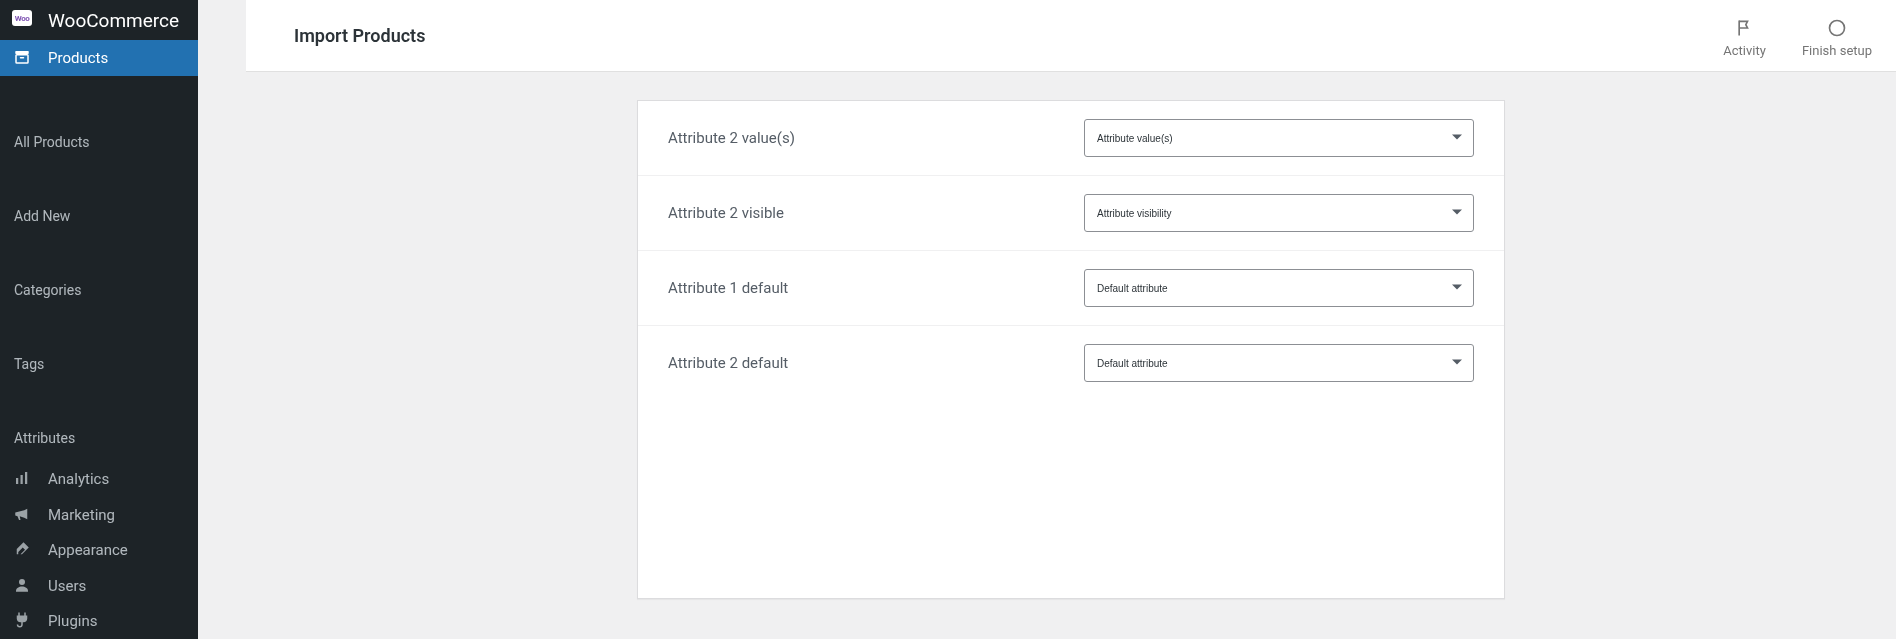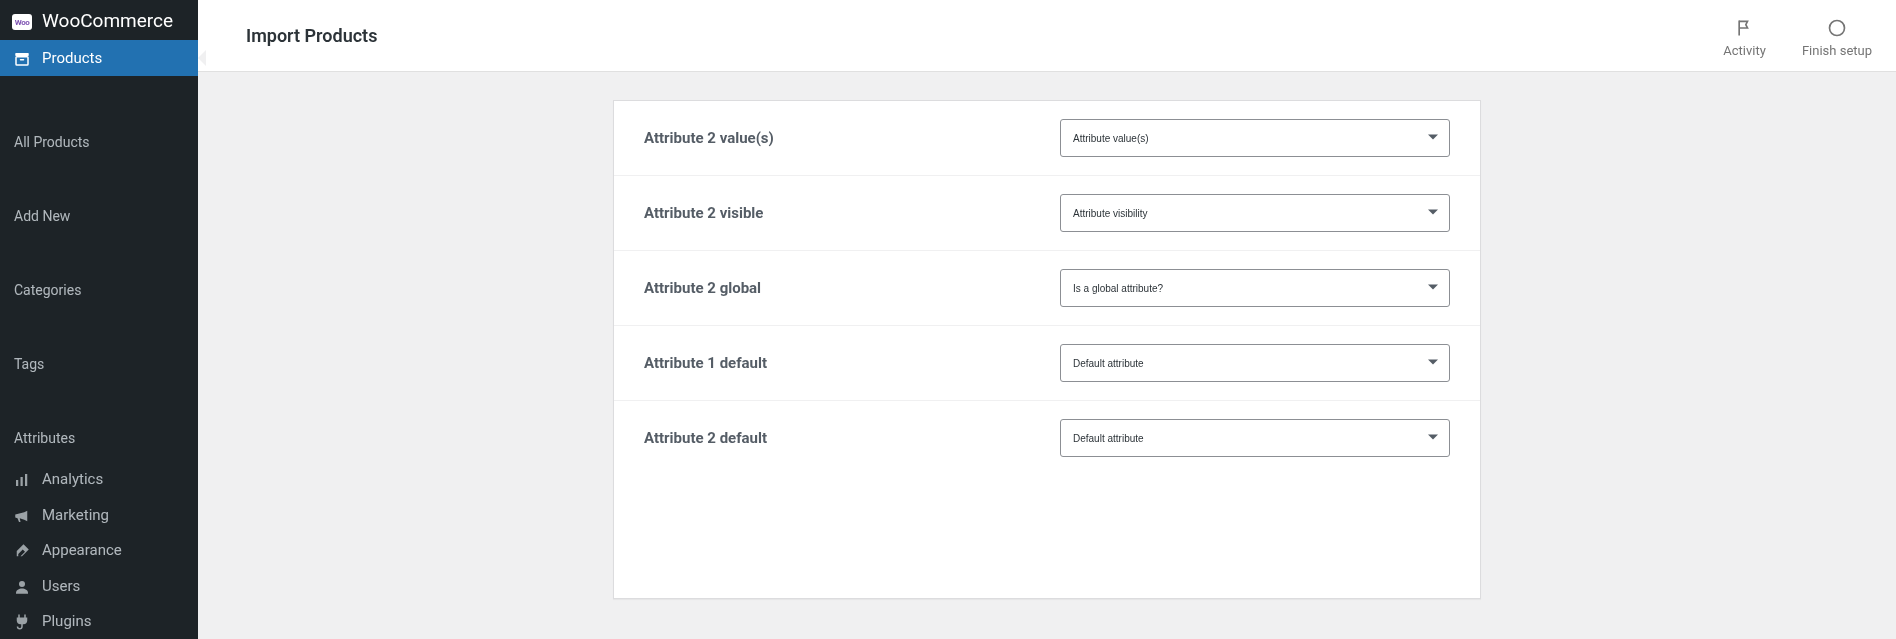--- a/index.html
+++ b/index.html
@@ -27,22 +27,22 @@
     display: flex;
     align-items: center;
     padding: 0 12px;
     height: 44px;
     color: rgba(240,246,252,0.7);
     cursor: pointer;
   }
   .side-top { height: 50px; color: #fff; }
   .side-top .icon, .side-item .icon, .side-active .icon {
     width: 20px; height: 20px;
-    margin-right: 10px;
-    display: inline-flex; align-items: flex-end; justify-content: center;
+    margin-right: 16px;
+    display: inline-flex; align-items: flex-start; justify-content: center;
     color: rgba(240,246,252,0.6);
   }
   .side-top .icon { color:#fff; }
   .side-top .woo-badge{
     display:inline-flex;align-items:center;justify-content:center;
     width:22px;height:16px;border-radius:3px;
     background:#fff;color:#7f54b3;font-size:8px;font-weight:700;letter-spacing:-0.5px;
   }
   .side-top .label{ font-weight:400; color:#fff; font-size:19px;}
   .side-active {
@@ -66,21 +66,21 @@
   .sub-item{
     display:block;
     padding:6px 12px 6px 14px;
     color: rgba(240,246,252,0.7);
     font-size:14px;
     cursor:pointer;
     margin-top:46px;
   }
 
   
-  .main{ flex:1; display:flex; flex-direction:column; min-width:0; }
+  .main{ flex:1; display:flex; flex-direction:column; min-width:0;margin-left:48px; }
 
   .topbar{
     height:72px;
     background:#fff;
     border-bottom:1px solid #e0e0e0;
     display:flex; align-items:center;
     padding:0 24px 0 48px;
   }
   .page-title{
     font-size:18px; font-weight:600; color:#2c3338;
@@ -109,21 +109,21 @@
     border:1px solid #dcdcde;
     box-shadow:0 1px 1px rgba(0,0,0,.04);
   }
   .row{
     display:flex; align-items:center;
     border-bottom:1px solid #f0f0f1;
     padding:18px 30px;
   }
   .row:last-of-type{ border-bottom:none; }
   .row .label{
-    flex:1; font-size:15px; color:#555d66;font-weight:bold;
+    flex:1; font-size:15px; color:#555d66;
   }
   .row .control{
     width:390px;
   }
   .select-wrap{
     position:relative; width:100%;
   }
   .select-wrap select{
     width:100%; height:38px;
     border:1px solid #8c8f94;
@@ -296,30 +296,20 @@
           <div class="label">Attribute 2 visible</div>
           <div class="control">
             <div class="select-wrap">
               <select>
                 <option>Attribute visibility</option>
               </select>
             </div>
           </div>
         </div>
 
-        <div class="row">
-          <div class="label">Attribute 2 global</div>
-          <div class="control">
-            <div class="select-wrap">
-              <select>
-                <option>Is a global attribute?</option>
-              </select>
-            </div>
-          </div>
-        </div>
 
         <div class="row">
           <div class="label">Attribute 1 default</div>
           <div class="control">
             <div class="select-wrap">
               <select>
                 <option>Default attribute</option>
               </select>
             </div>
           </div>

